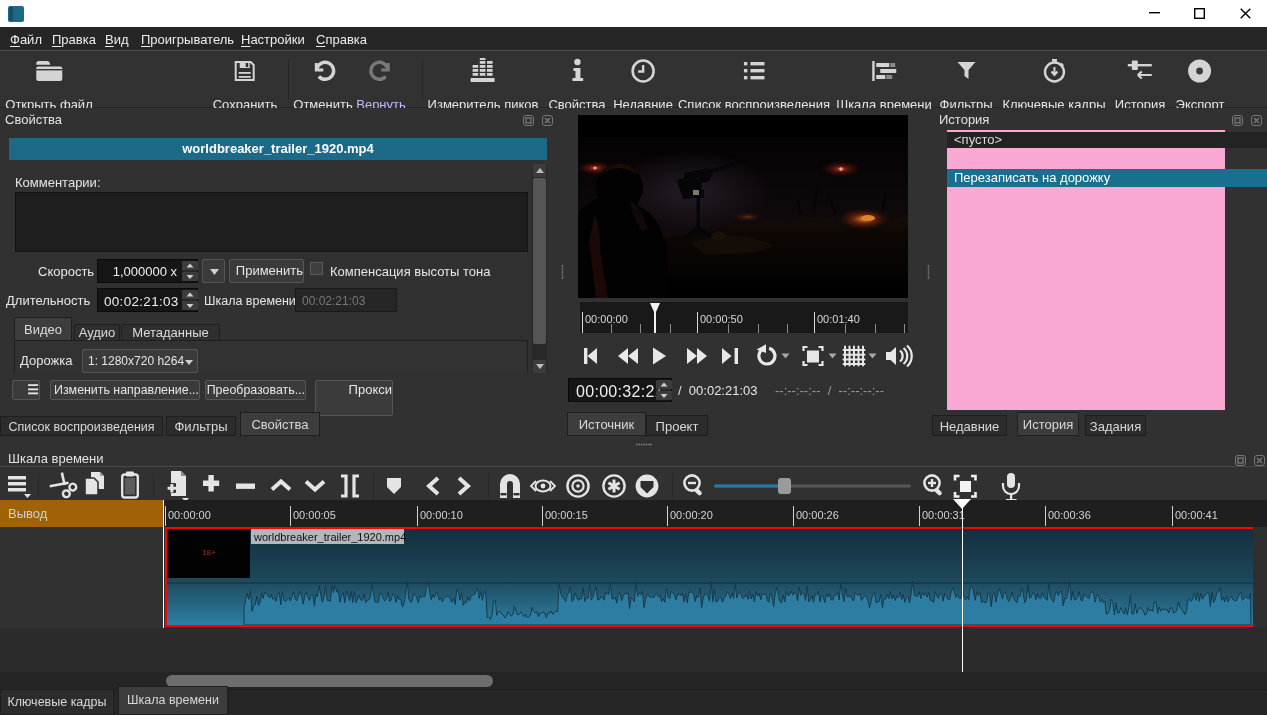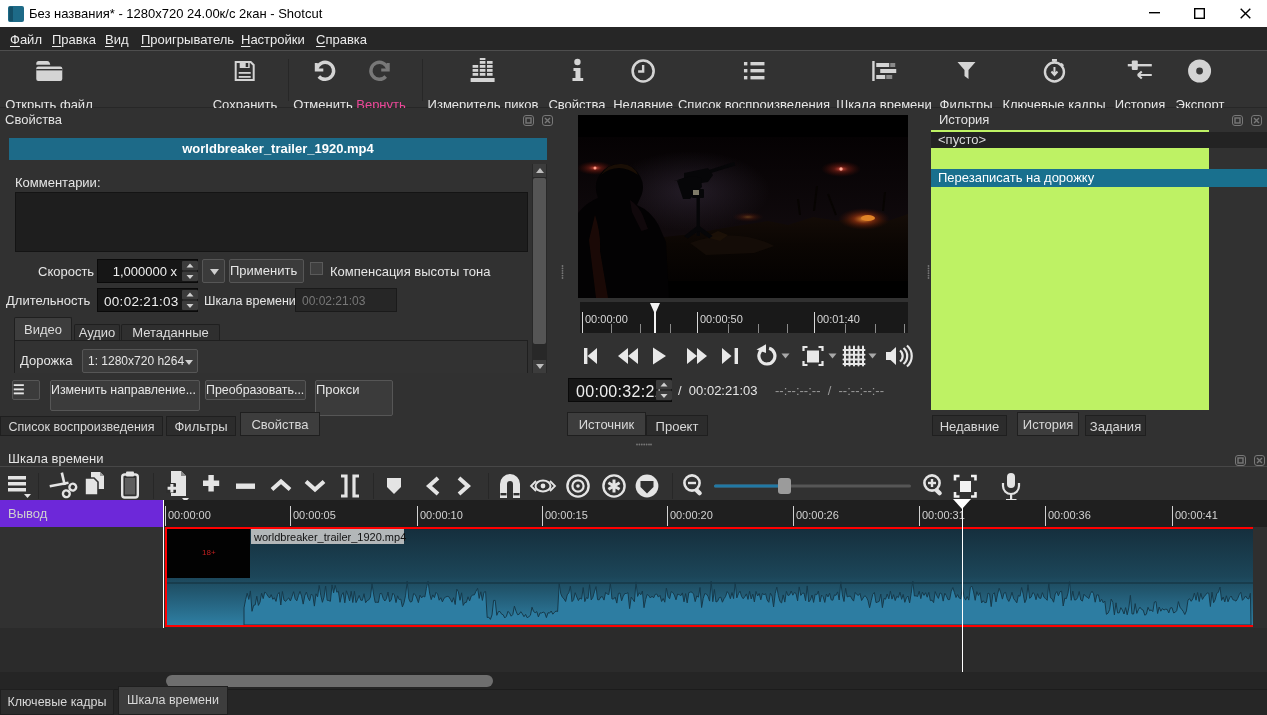--- a/index.html
+++ b/index.html
@@ -13,45 +13,44 @@
   #titlebar .ttext { position:absolute; left:29px; top:6px; font-size:13px; color:#000; }
   
   #menubar { left:0; top:27px; width:1267px; height:24px; background:#262626; border-bottom:1px solid #4e4e4e; }
   #menubar span { position:absolute; top:5px; font-size:13px; color:#ececec; }
   #menubar u { text-decoration:underline; text-underline-offset:2px; }
   
   #toolbar { left:0; top:51px; width:1267px; height:57px; background:#323232; border-bottom:1px solid #272727; }
   .tbi { position:absolute; top:6px; text-align:center; }
   .tbi .ticon { height:28px; display:flex; align-items:center; justify-content:center; }
   .tbi .tlabel { font-size:13px; color:#e6e6e6; margin-top:12px; white-space:nowrap; }
-  .tbi.dis .tlabel { color:#ec4899; }
+  .tbi.dis .tlabel { color:#c4b5fd; }
   .tsep { position:absolute; top:8px; width:1px; height:42px; background:#272727; }
   
   .dockhead { position:absolute; height:20px; font-size:13px; color:#e3e3e3; }
   
   .btn { position:absolute; background:#3b3b3b; border:1px solid #565656; border-radius:2px;
-         color:#e6e6e6; font-size:13px; text-align:left; white-space:nowrap; overflow:hidden; }
+         color:#e6e6e6; font-size:13px; text-align:right; white-space:nowrap; overflow:hidden; }
   .field { position:absolute; background:#161616; border:1px solid #0a0a0a; color:#eee; }
   .tab { position:absolute; background:#2f2f2f; border:1px solid #1f1f1f; border-bottom:none;
          color:#dcdcdc; font-size:13px; text-align:center; border-radius:2px 2px 0 0; }
   .tab.active { background:#3d3d3d; }
   .dtab { position:absolute; background:#2c2c2c; border:1px solid #1f1f1f;
           color:#d8d8d8; font-size:13px; text-align:center; white-space:nowrap; overflow:hidden; }
   .dtab.active { background:#3d3d3d; }
 </style>
 </head>
 <body>
 <div id="app">
 
   <div id="titlebar" class="abs">
     <svg class="abs" style="left:8px;top:6px" width="16" height="16" viewBox="0 0 16 16">
       <rect x="0" y="0" width="16" height="16" rx="2" fill="#1d6a87"></rect>
       <rect x="1.2" y="0.8" width="3.8" height="14.4" fill="#145068"></rect>
     </svg>
-    <div class="ttext">Без названия* - 1280x720 24.00к/с 2кан - Shotcut</div>
     <svg class="abs" style="left:1149px;top:12px" width="11" height="2" viewBox="0 0 11 2">
         <rect width="11" height="1.4" fill="#000"></rect>
       </svg>
     <svg class="abs" style="left:1194px;top:8px" width="11" height="11" viewBox="0 0 11 11">
         <rect x="0.7" y="0.7" width="9.6" height="9.6" fill="none" stroke="#000" stroke-width="1.4"></rect>
       </svg>
     <svg class="abs" style="left:1240px;top:8px" width="11" height="11" viewBox="0 0 11 11">
         <path d="M0.7 0.7 L10.3 10.3 M10.3 0.7 L0.7 10.3" stroke="#000" stroke-width="1.4"></path>
       </svg>
   </div>
@@ -286,21 +285,21 @@
           <path d="M0 5 L4 0 L8 5 Z" fill="#bdbdbd"></path>
         </svg>
       <div class="abs" style="left:1px;top:14px;width:13px;height:166px;background:#555;border-radius:2px"></div>
       <div class="abs" style="left:1px;top:196px;width:13px;height:13px;background:#3c3c3c"></div>
       <svg class="abs" style="left:4px;top:200px" width="8" height="6">
           <path d="M0 0 L8 0 L4 5 Z" fill="#bdbdbd"></path>
         </svg>
     </div>
 
     <div class="btn" style="left:12px;top:272px;width:28px;height:20px;line-height:18px;font-weight:bold">☰</div>
-    <div class="btn" style="left:50px;top:272px;width:150px;height:31px;line-height:18px;font-size:12.4px">Изменить направление...</div>
+    <div class="btn" style="left:50px;top:272px;width:150px;height:20px;line-height:18px;font-size:12.4px">Изменить направление...</div>
     <div class="btn" style="left:205px;top:272px;width:101px;height:20px;line-height:18px;font-size:12.4px">Преобразовать...</div>
     <div class="btn" style="left:315px;top:272px;width:78px;height:36px;line-height:18px">Прокси</div>
 
     <div class="dtab" style="left:0px;top:308px;width:163px;height:20px;line-height:20px;font-size:12.5px">Список воспроизведения</div>
     <div class="dtab" style="left:166px;top:308px;width:70px;height:20px;line-height:20px">Фильтры</div>
     <div class="dtab active" style="left:240px;top:304px;width:80px;height:24px;line-height:24px">Свойства</div>
   </div>
 
   <div id="player" class="abs" style="left:566px;top:108px;width:359px;height:340px;background:#313131">
     <div class="abs" id="videowrap" style="left:12px;top:7px;width:330px;height:183px;background:#000">
@@ -449,21 +448,21 @@
   <div id="histdock" class="abs" style="left:931px;top:108px;width:336px;height:340px;background:#313131">
     <div class="dockhead" style="left:8px;top:4px">История</div>
     <span class="abs" style="left:301px;top:4px"><svg width="11" height="11" viewBox="0 0 11 11">
           <rect x="0.5" y="0.5" width="10" height="10" rx="2.5" fill="none" stroke="#787878"></rect>
           <rect x="3" y="3" width="5" height="5" fill="none" stroke="#787878" stroke-width="1.4"></rect>
         </svg></span>
     <span class="abs" style="left:320px;top:4px"><svg width="11" height="11" viewBox="0 0 11 11">
           <rect x="0.5" y="0.5" width="10" height="10" rx="2.5" fill="none" stroke="#787878"></rect>
           <path d="M3 3 l5 5 M8 3 l-5 5" stroke="#787878" stroke-width="1.4"></path>
         </svg></span>
-    <div class="abs" style="left:0;top:22px;width:278px;height:280px;background:#bef264">
+    <div class="abs" style="left:16px;top:22px;width:278px;height:280px;background:#f9a8d4">
       <div class="abs" style="left:0;top:2px;width:336px;height:16px;background:#232323;color:#dcdcdc;font-size:13px;padding-left:7px;line-height:16px">&lt;пусто&gt;</div>
       <div class="abs" style="left:0;top:39px;width:336px;height:18px;background:#19708e;color:#fff;font-size:13px;padding-left:7px;line-height:18px">Перезаписать на дорожку</div>
     </div>
     <div class="dtab" style="left:1px;top:307px;width:75px;height:21px;line-height:21px">Недавние</div>
     <div class="dtab active" style="left:86px;top:304px;width:62px;height:24px;line-height:24px">История</div>
     <div class="dtab" style="left:154px;top:307px;width:61px;height:21px;line-height:21px">Задания</div>
   </div>
 
   <svg class="abs" style="left:561px;top:265px" width="3" height="14" viewBox="0 0 3 14">
     <g fill="#777">
@@ -638,21 +637,21 @@
           <rect x="755" y="6" width="1" height="20"></rect>
             <text x="758" y="19">00:00:31</text>
           <rect x="881" y="6" width="1" height="20"></rect>
             <text x="884" y="19">00:00:36</text>
           <rect x="1008" y="6" width="1" height="20"></rect>
             <text x="1011" y="19">00:00:41</text>
         </g>
       </svg>
     </div>
 
-    <div class="abs" style="left:0;top:52px;width:163px;height:27px;background:#6d28d9;color:#cfcfcf;font-size:13px;padding:6px 0 0 8px">Вывод</div>
+    <div class="abs" style="left:0;top:52px;width:163px;height:27px;background:#a16207;color:#cfcfcf;font-size:13px;padding:6px 0 0 8px">Вывод</div>
     <div class="abs" style="left:163px;top:52px;width:1px;height:128px;background:#fff"></div>
 
     <div class="abs" style="left:164px;top:79px;width:1103px;height:101px;background:#2f2f2f"></div>
 
     <div class="abs" id="clip" style="left:165px;top:79px;width:1088px;height:100px">
       <svg width="1088" height="100" viewBox="0 0 1088 100">
         <defs>
           <linearGradient id="clipbg" x1="0" y1="0" x2="0" y2="1">
             <stop offset="0" stop-color="#152e3c"></stop>
             <stop offset="0.5" stop-color="#1c4659"></stop>

